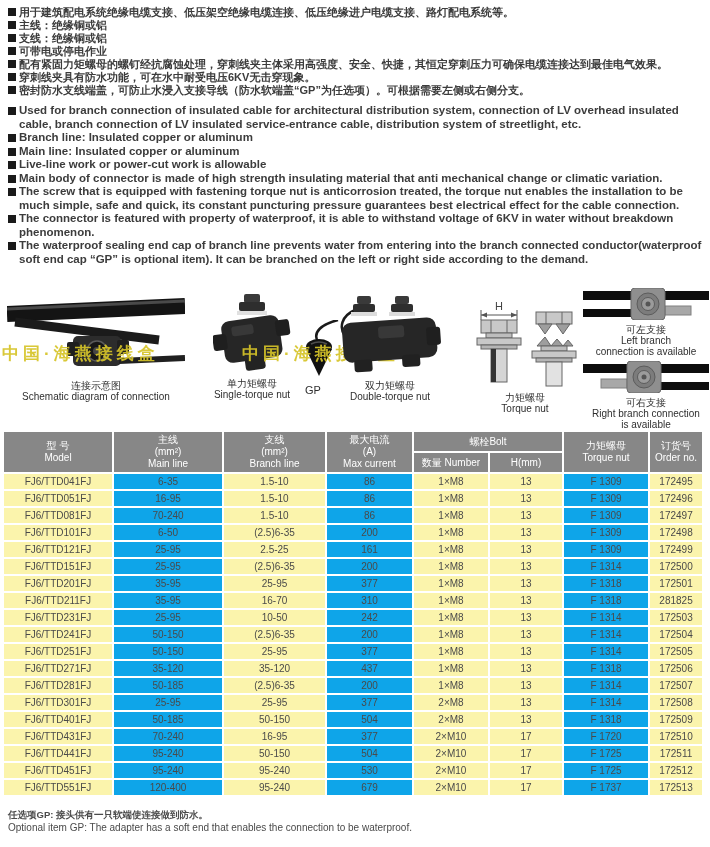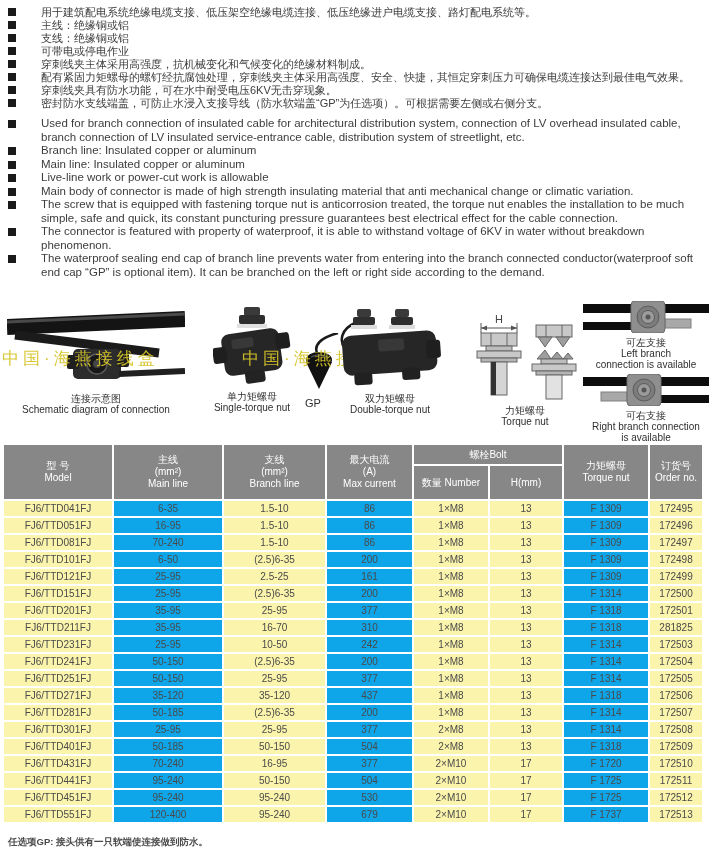--- a/index.html
+++ b/index.html
@@ -7,48 +7,48 @@
     width:710px;height:847px;overflow:hidden;background:#fff;
     font-family:"Liberation Sans","DejaVu Sans",sans-serif;
     color:#3c3c3c;position:relative;
   }
   .page{width:710px;height:847px;position:relative;}
 
   
   .intro{padding:0 6px 0 8px;}
   .intro-cn{padding-top:6px;font-size:11px;line-height:13px;}
   .intro-en{margin-top:7px;font-size:11.5px;line-height:13.5px;}
-  .b-item{position:relative;padding-left:33px;color:#3c3c3c;}
+  .b-item{position:relative;padding-left:11px;color:#3c3c3c;font-weight:bold;}
   .b-item .sq{
     position:absolute;left:0;top:3px;width:8px;height:8px;background:#1a1a1a;display:inline-block;
   }
   .intro-cn .b-item .sq{top:2px;}
 
   
   .figures{position:relative;height:140px;margin-top:22px;width:710px;}
   .fig{position:absolute;text-align:center;}
   .cap-cn{font-size:10px;line-height:11px;color:#2f2f2f;}
   .cap-en{font-size:10px;line-height:11px;color:#2f2f2f;}
   .watermark{
-    position:absolute;font-size:17px;font-weight:normal;letter-spacing:4px;
-    color:#d6c428;opacity:.92;white-space:nowrap;pointer-events:none;
+    position:absolute;font-size:17px;font-weight:bold;letter-spacing:4px;
+    color:#d6c428;opacity:.92;white-space:nowrap;pointer-events:none;margin-top:8px;
   }
   .gp-label{position:absolute;font-size:11px;color:#2f2f2f;}
 
   
   table.spec{
     border-collapse:separate;border-spacing:0;table-layout:fixed;
     width:700px;margin:4px 4px;font-size:10px;
   }
   table.spec th,table.spec td{
     box-sizing:border-box;border-right:2px solid #fff;border-bottom:2px solid #fff;
     text-align:center;padding:0;overflow:hidden;white-space:nowrap;
   }
   thead th{background:#878787;color:#fff;font-weight:normal;font-size:10px;line-height:12px;}
-  thead .h-sub{height:35px;}
+  thead .h-sub{height:21px;}
   thead .h-top{height:21px;}
   tbody td{height:17px;color:#4a4a4a;}
   .colY{background:#fbf4ac;}
   .colG{background:#0ea5e9;}
 
   
   .footnote{margin:12px 16px 0 8px;}
   .footnote .cn{font-size:9.5px;font-weight:bold;color:#4a4a4a;line-height:12px;}
   .footnote .en{font-size:10px;color:#4a4a4a;line-height:13px;}
 </style>
@@ -56,21 +56,20 @@
 <body>
 
 <div class="page">
 
   <section class="intro intro-cn">
     <div>
         <div class="b-item"><span class="sq"></span><span>用于建筑配电系统绝缘电缆支接、低压架空绝缘电缆连接、低压绝缘进户电缆支接、路灯配电系统等。</span></div>
         <div class="b-item"><span class="sq"></span><span>主线：绝缘铜或铝</span></div>
         <div class="b-item"><span class="sq"></span><span>支线：绝缘铜或铝</span></div>
         <div class="b-item"><span class="sq"></span><span>可带电或停电作业</span></div>
-        <div class="b-item"><span class="sq"></span><span>穿刺线夹主体采用高强度，抗机械变化和气候变化的绝缘材料制成。</span></div>
         <div class="b-item"><span class="sq"></span><span>配有紧固力矩螺母的螺钉经抗腐蚀处理，穿刺线夹主体采用高强度、安全、快捷，其恒定穿刺压力可确保电缆连接达到最佳电气效果。</span></div>
         <div class="b-item"><span class="sq"></span><span>穿刺线夹具有防水功能，可在水中耐受电压6KV无击穿现象。</span></div>
         <div class="b-item"><span class="sq"></span><span>密封防水支线端盖，可防止水浸入支接导线（防水软端盖“GP”为任选项）。可根据需要左侧或右侧分支。</span></div>
       </div>
   </section>
 
   <section class="intro intro-en">
     <div>
         <div class="b-item"><span class="sq"></span><span>Used for branch connection of insulated cable for architectural distribution system, connection of LV overhead insulated cable, branch connection of LV insulated service-entrance cable, distribution system of streetlight, etc.</span></div>
         <div class="b-item"><span class="sq"></span><span>Branch line: Insulated copper or aluminum</span></div>

